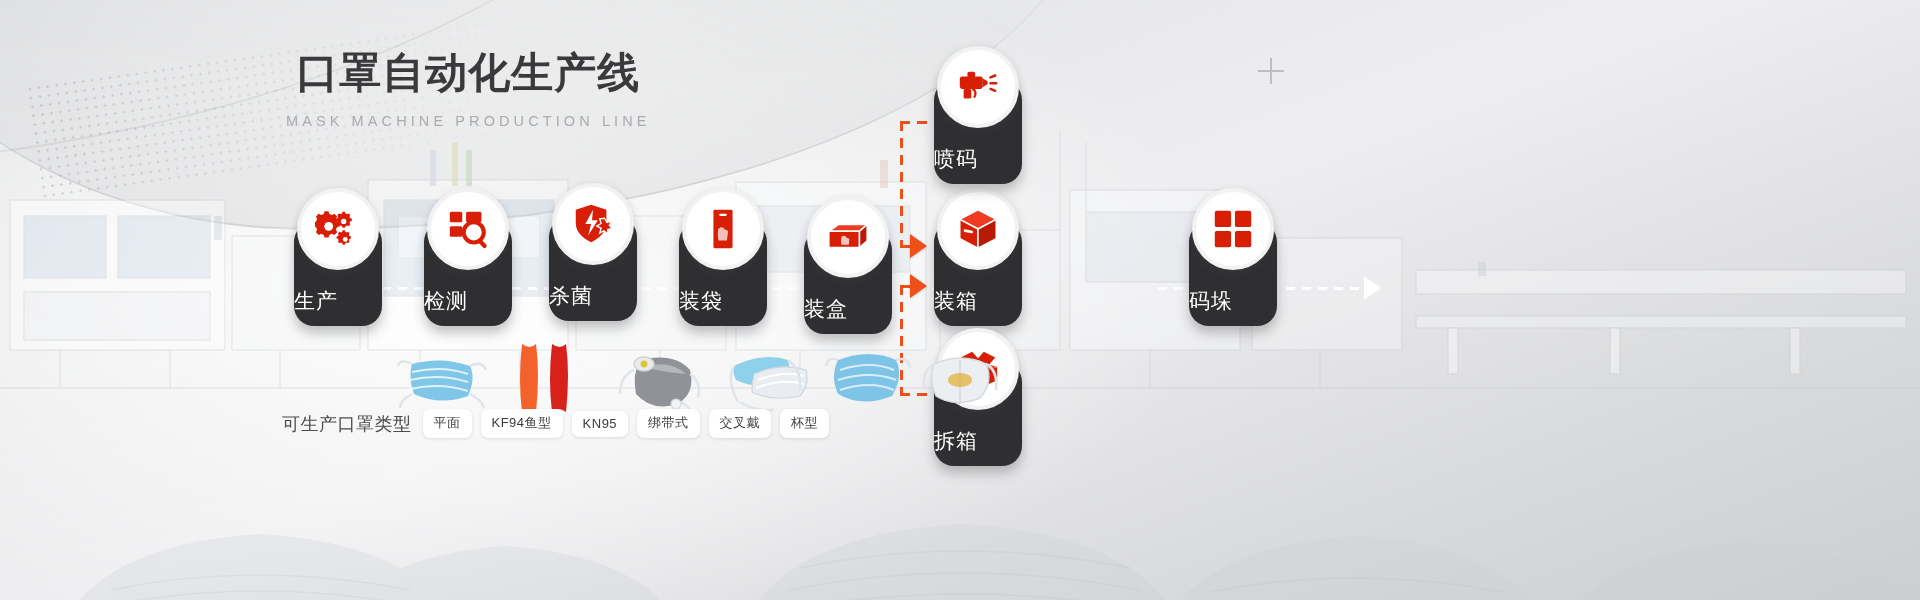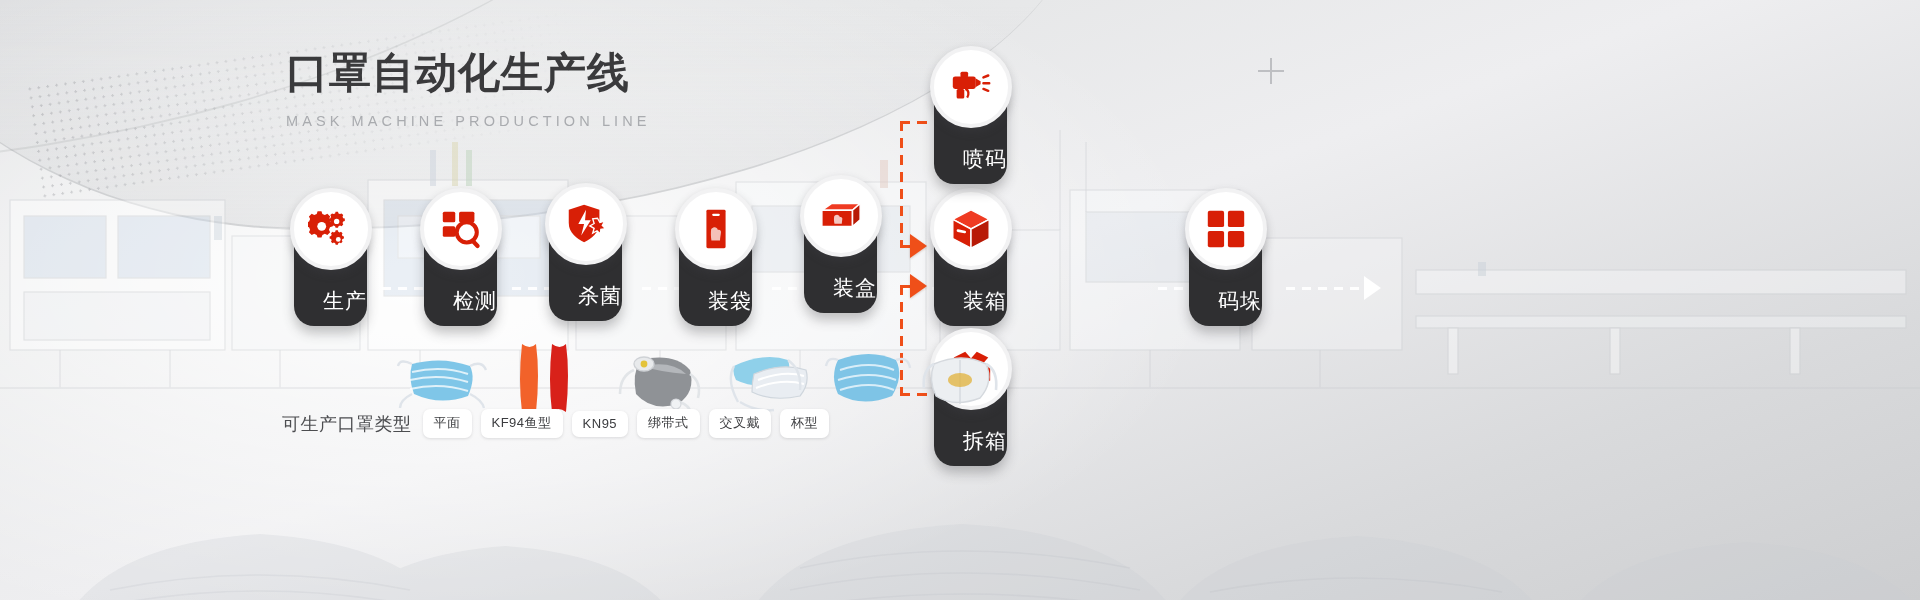--- a/index.html
+++ b/index.html
@@ -60,21 +60,21 @@
     width: 26px; height: 26px;
     opacity: .55;
   }
   .bg-plus::before, .bg-plus::after {
     content: ""; position: absolute; background: #9a9ca0;
   }
   .bg-plus::before { left: 0; top: 12px; width: 26px; height: 2px; }
   .bg-plus::after  { left: 12px; top: 0; width: 2px; height: 26px; }
 
   
-  .heading { position: absolute; left: 286px; top: 48px; }
+  .heading { position: absolute; left: 286px; top: 48px; text-align: center; }
   .heading h1 {
     font-size: 42px;
     font-weight: bold;
     color: #3a3a3c;
     letter-spacing: 1px;
     line-height: 1.18;
     white-space: nowrap;
   }
   .heading .sub {
     margin-top: 15px;
@@ -85,28 +85,28 @@
   }
 
   
   .node {
     position: absolute;
     width: 86px;
     transform: translateX(-50%);
   }
   .node .badge {
     position: relative;
-    width: 73px; height: 104px;
+    width: 88px; height: 104px;
     margin-top: 34px;
     border-radius: 20px;
     background: #2f2f31;
     box-shadow: 0 7px 12px rgba(60,60,64,0.30);
     display: flex;
     align-items: flex-end;
-    justify-content: flex-end;
+    justify-content: flex-start;
   }
   .node .label {
     color: #ffffff;
     font-size: 21px;
     letter-spacing: 1px;
     padding-bottom: 11px;
     white-space: nowrap;
   }
   .node .disc {
     position: absolute;
@@ -335,21 +335,21 @@
         <svg viewBox="0 0 48 48">
           <rect x="14" y="4" width="20" height="40" rx="1.5" fill="#d81f06"></rect>
           <rect x="20" y="8" width="8" height="2.4" rx="1.2" fill="#ffffff"></rect>
           <path d="M19 24c3-3 6-2 7 1 1.6-1 3.4.4 3.2 2.4-.2 2.6-1 6-1 8.6h-9c-.6-4-.8-8-.2-12z" fill="#ffffff" opacity=".72"></path>
         </svg>
       </div>
       <div class="label">装袋</div>
     </div>
   </div>
 
-  <div class="node" style="left:847px;top:175px;">
+  <div class="node" style="left:847px;top:196px;">
     <div class="badge">
       <div class="disc">
         <svg viewBox="0 0 48 48">
           <path d="M4 18l10-7h30l-8 7z" fill="#ef3b22" stroke="#ffffff" stroke-width="1.6"></path>
           <path d="M4 18h32v17H4z" fill="#d81f06" stroke="#ffffff" stroke-width="1.6"></path>
           <path d="M36 18l8-7v17l-8 7z" fill="#b81a06" stroke="#ffffff" stroke-width="1.6"></path>
           <path d="M17 24c2.6-2.2 5-1.4 5.8 1.2 1.4-.8 2.8.4 2.6 2-.2 1.8-.6 3.6-.6 5h-7.6c-.6-2.8-.8-5.6-.2-8.2z" fill="#ffffff" opacity=".75"></path>
         </svg>
       </div>
       <div class="label">装盒</div>

